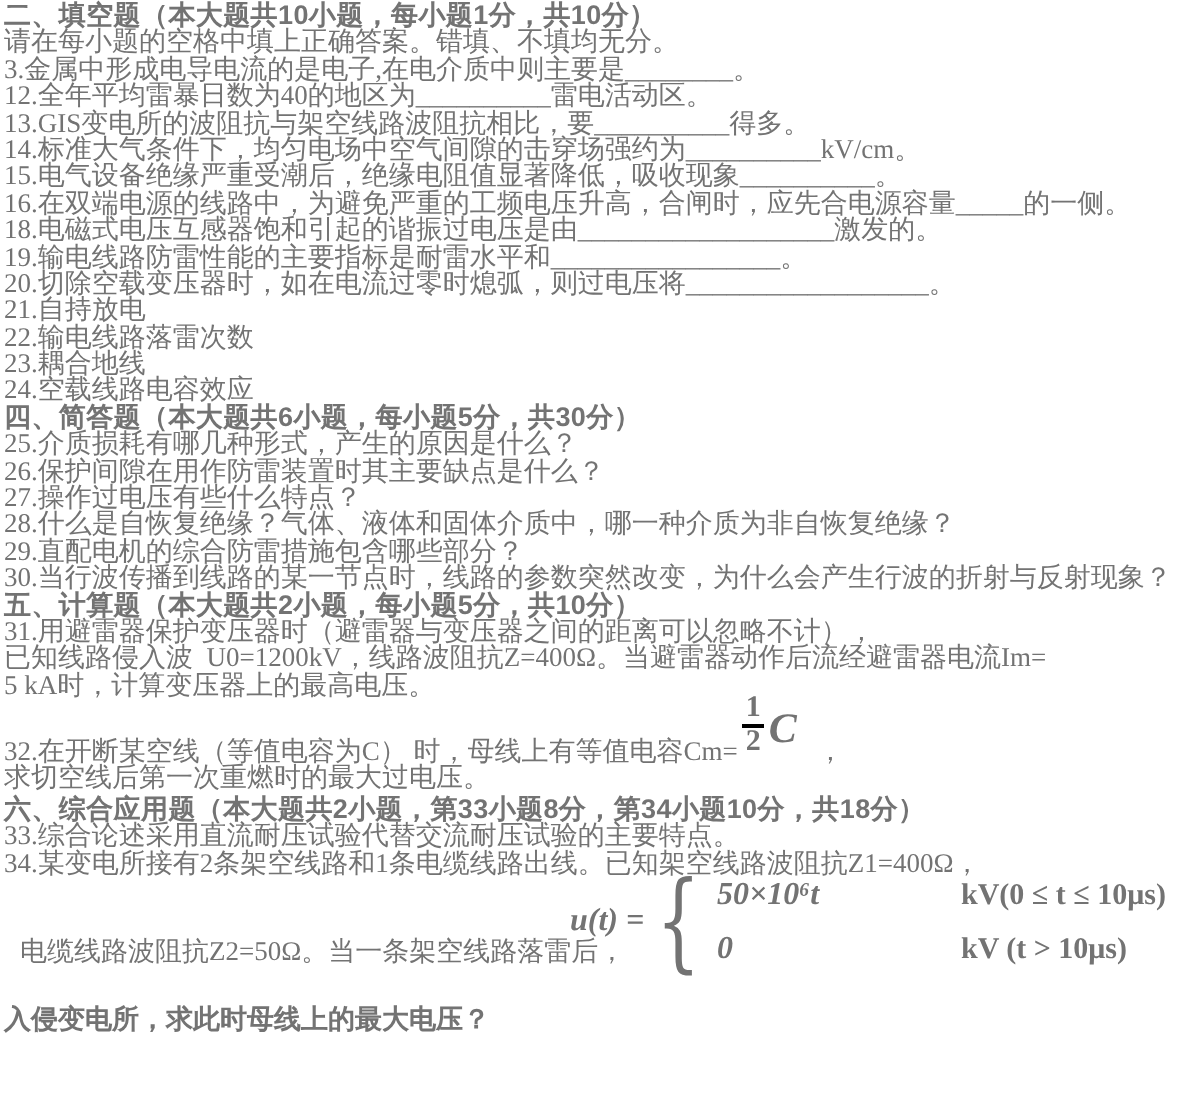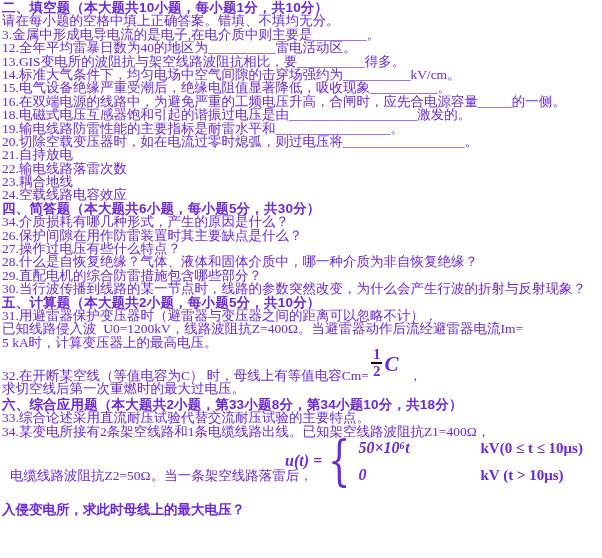--- a/index.html
+++ b/index.html
@@ -1,20 +1,20 @@
 <!DOCTYPE html>
 <html><head>
 <meta charset="utf-8">
 <style>
   html,body{margin:0;padding:0;background:#ffffff;}
   .page{
     position:relative;
     width:602px;height:558px;
     overflow:hidden;
-    background:#ffffff;color:#6d28d9;
+    background:#ffffff;color:#737373;
     font-family:"Liberation Serif","DejaVu Serif",serif;
     font-size:13.5px;
     padding:1px 0 0 2px;
     box-sizing:border-box;
   }
   .line{
     line-height:13.4px;
     white-space:pre;
     height:13.4px;
     overflow:visible;
@@ -89,21 +89,21 @@
   <div class="line">18.电磁式电压互感器饱和引起的谐振过电压是由___________________激发的。</div>
   <div class="line">19.输电线路防雷性能的主要指标是耐雷水平和_________________。</div>
   <div class="line">20.切除空载变压器时，如在电流过零时熄弧，则过电压将__________________。</div>
 
   <div class="line">21.自持放电</div>
   <div class="line">22.输电线路落雷次数</div>
   <div class="line">23.耦合地线</div>
   <div class="line">24.空载线路电容效应</div>
 
   <div class="line heading">四、简答题（本大题共6小题，每小题5分，共30分）</div>
-  <div class="line">34.介质损耗有哪几种形式，产生的原因是什么？</div>
+  <div class="line">25.介质损耗有哪几种形式，产生的原因是什么？</div>
   <div class="line">26.保护间隙在用作防雷装置时其主要缺点是什么？</div>
   <div class="line">27.操作过电压有些什么特点？</div>
   <div class="line">28.什么是自恢复绝缘？气体、液体和固体介质中，哪一种介质为非自恢复绝缘？</div>
   <div class="line">29.直配电机的综合防雷措施包含哪些部分？</div>
   <div class="line">30.当行波传播到线路的某一节点时，线路的参数突然改变，为什么会产生行波的折射与反射现象？</div>
 
   <div class="line heading">五、计算题（本大题共2小题，每小题5分，共10分）</div>
   <div class="line">31.用避雷器保护变压器时（避雷器与变压器之间的距离可以忽略不计），</div>
   <div class="line">已知线路侵入波  U0=1200kV，线路波阻抗Z=400Ω。当避雷器动作后流经避雷器电流Im=</div>
   <div class="line">5 kA时，计算变压器上的最高电压。</div>

